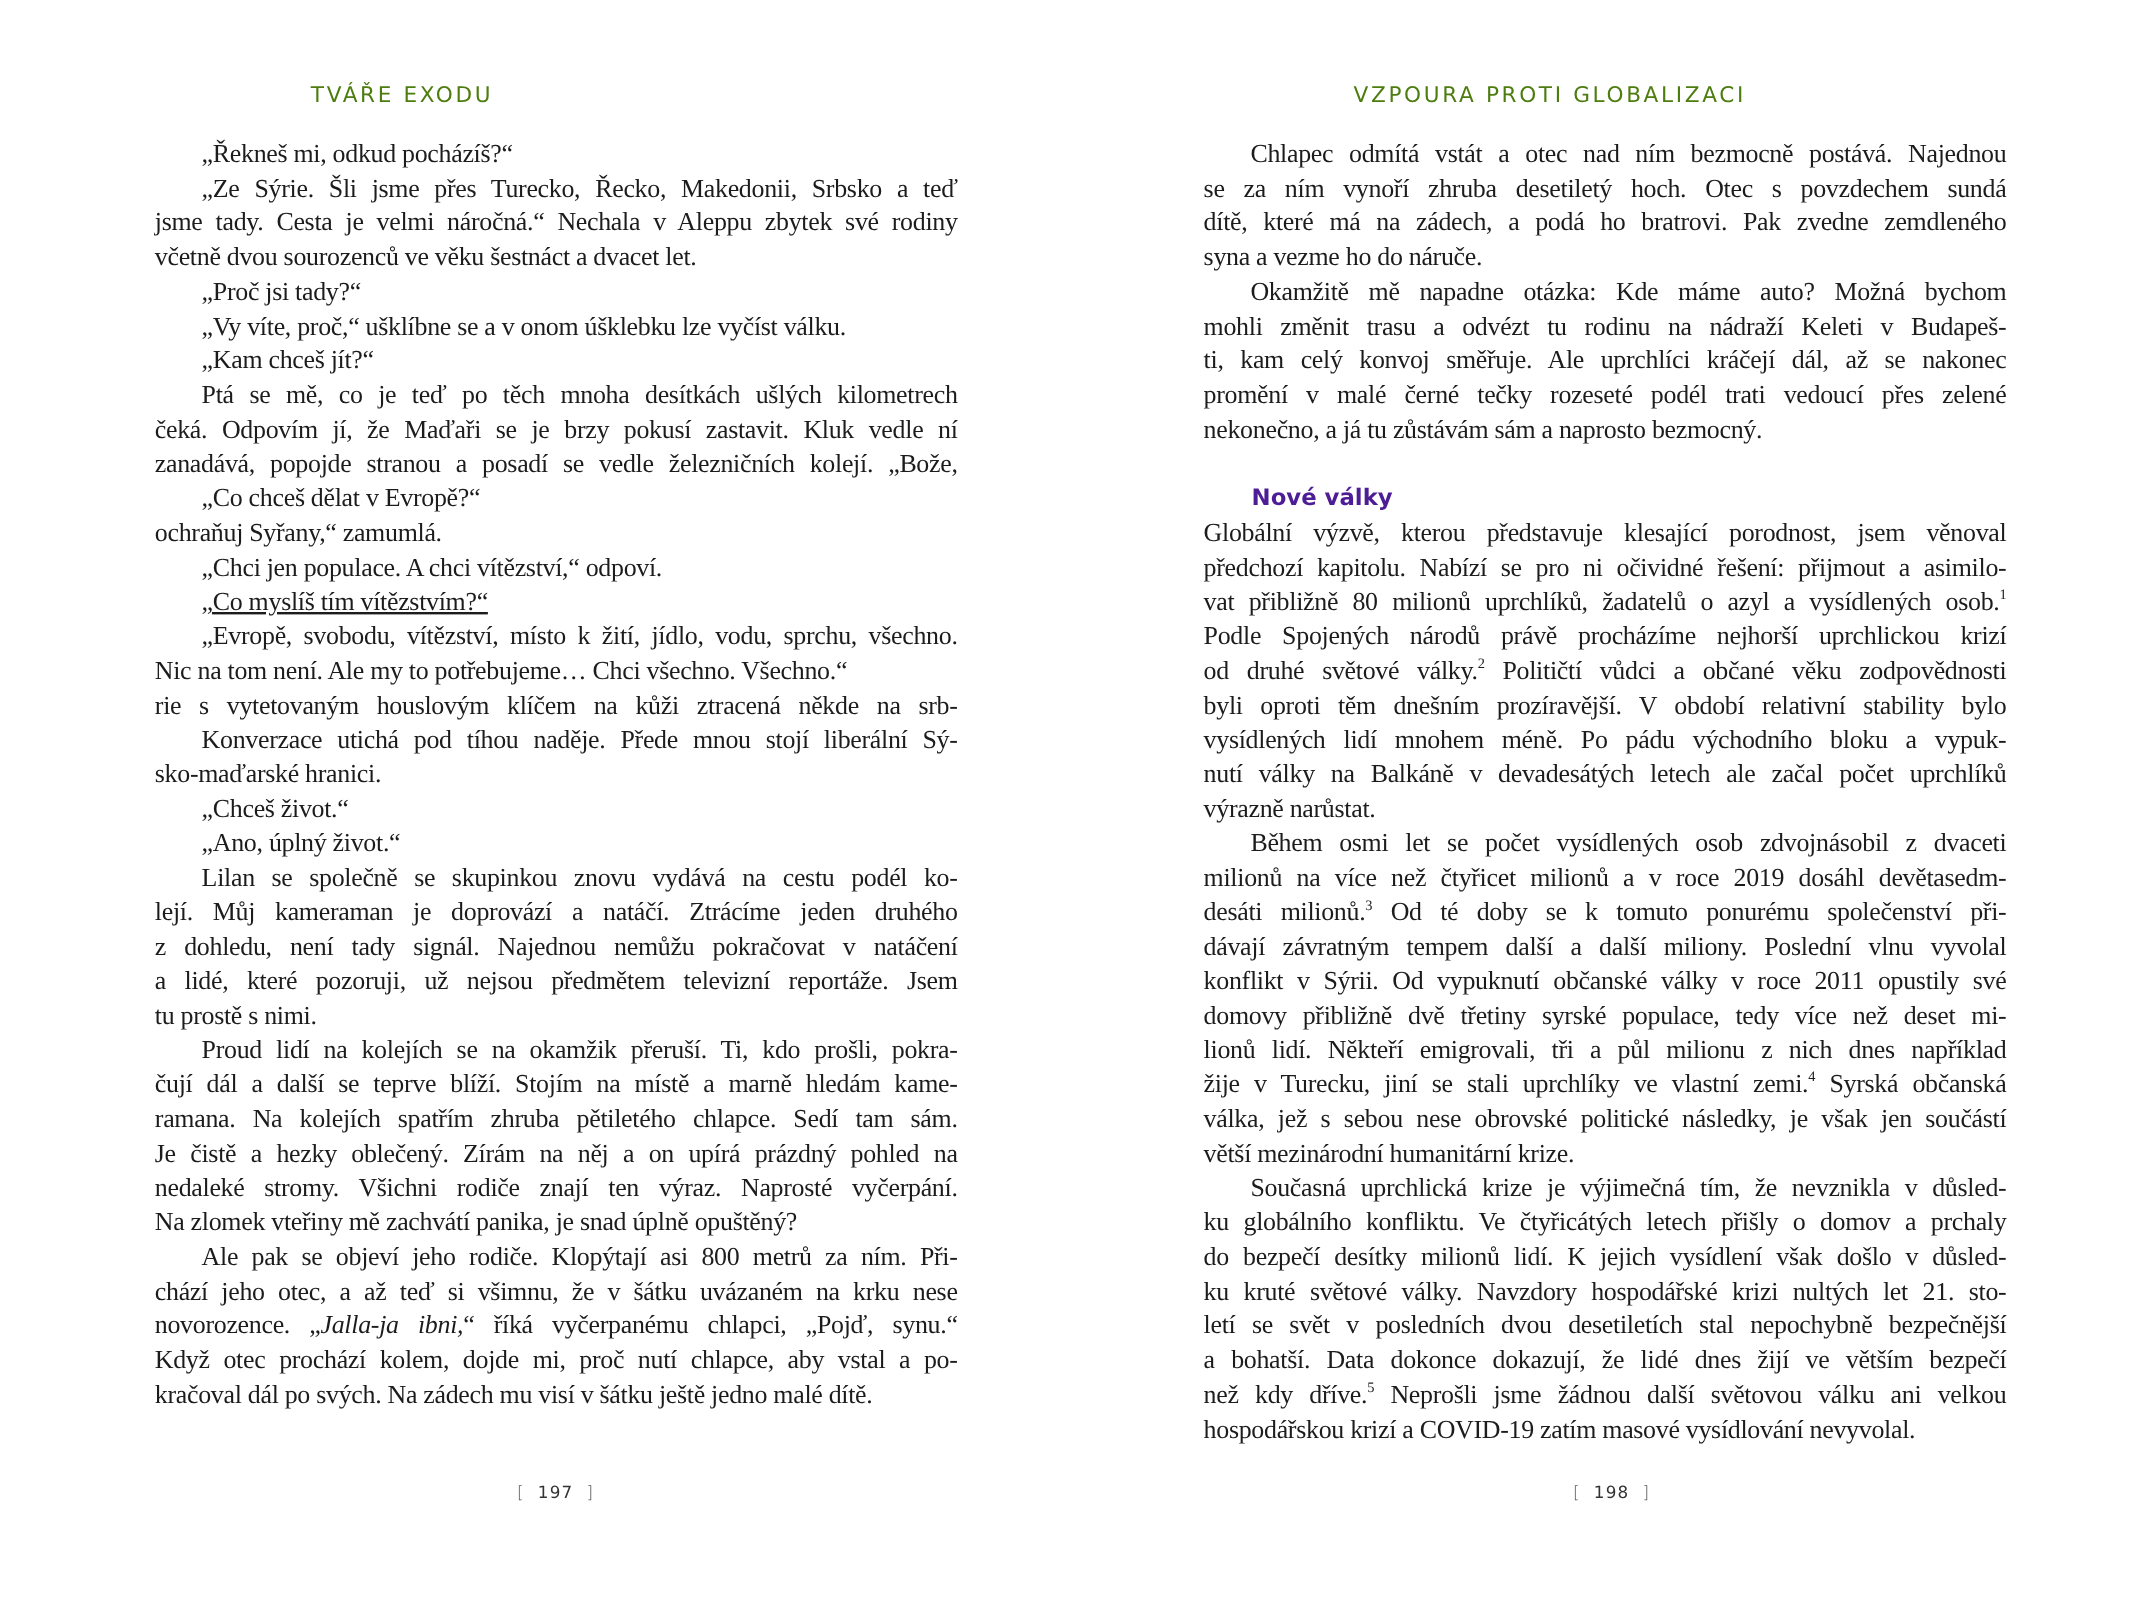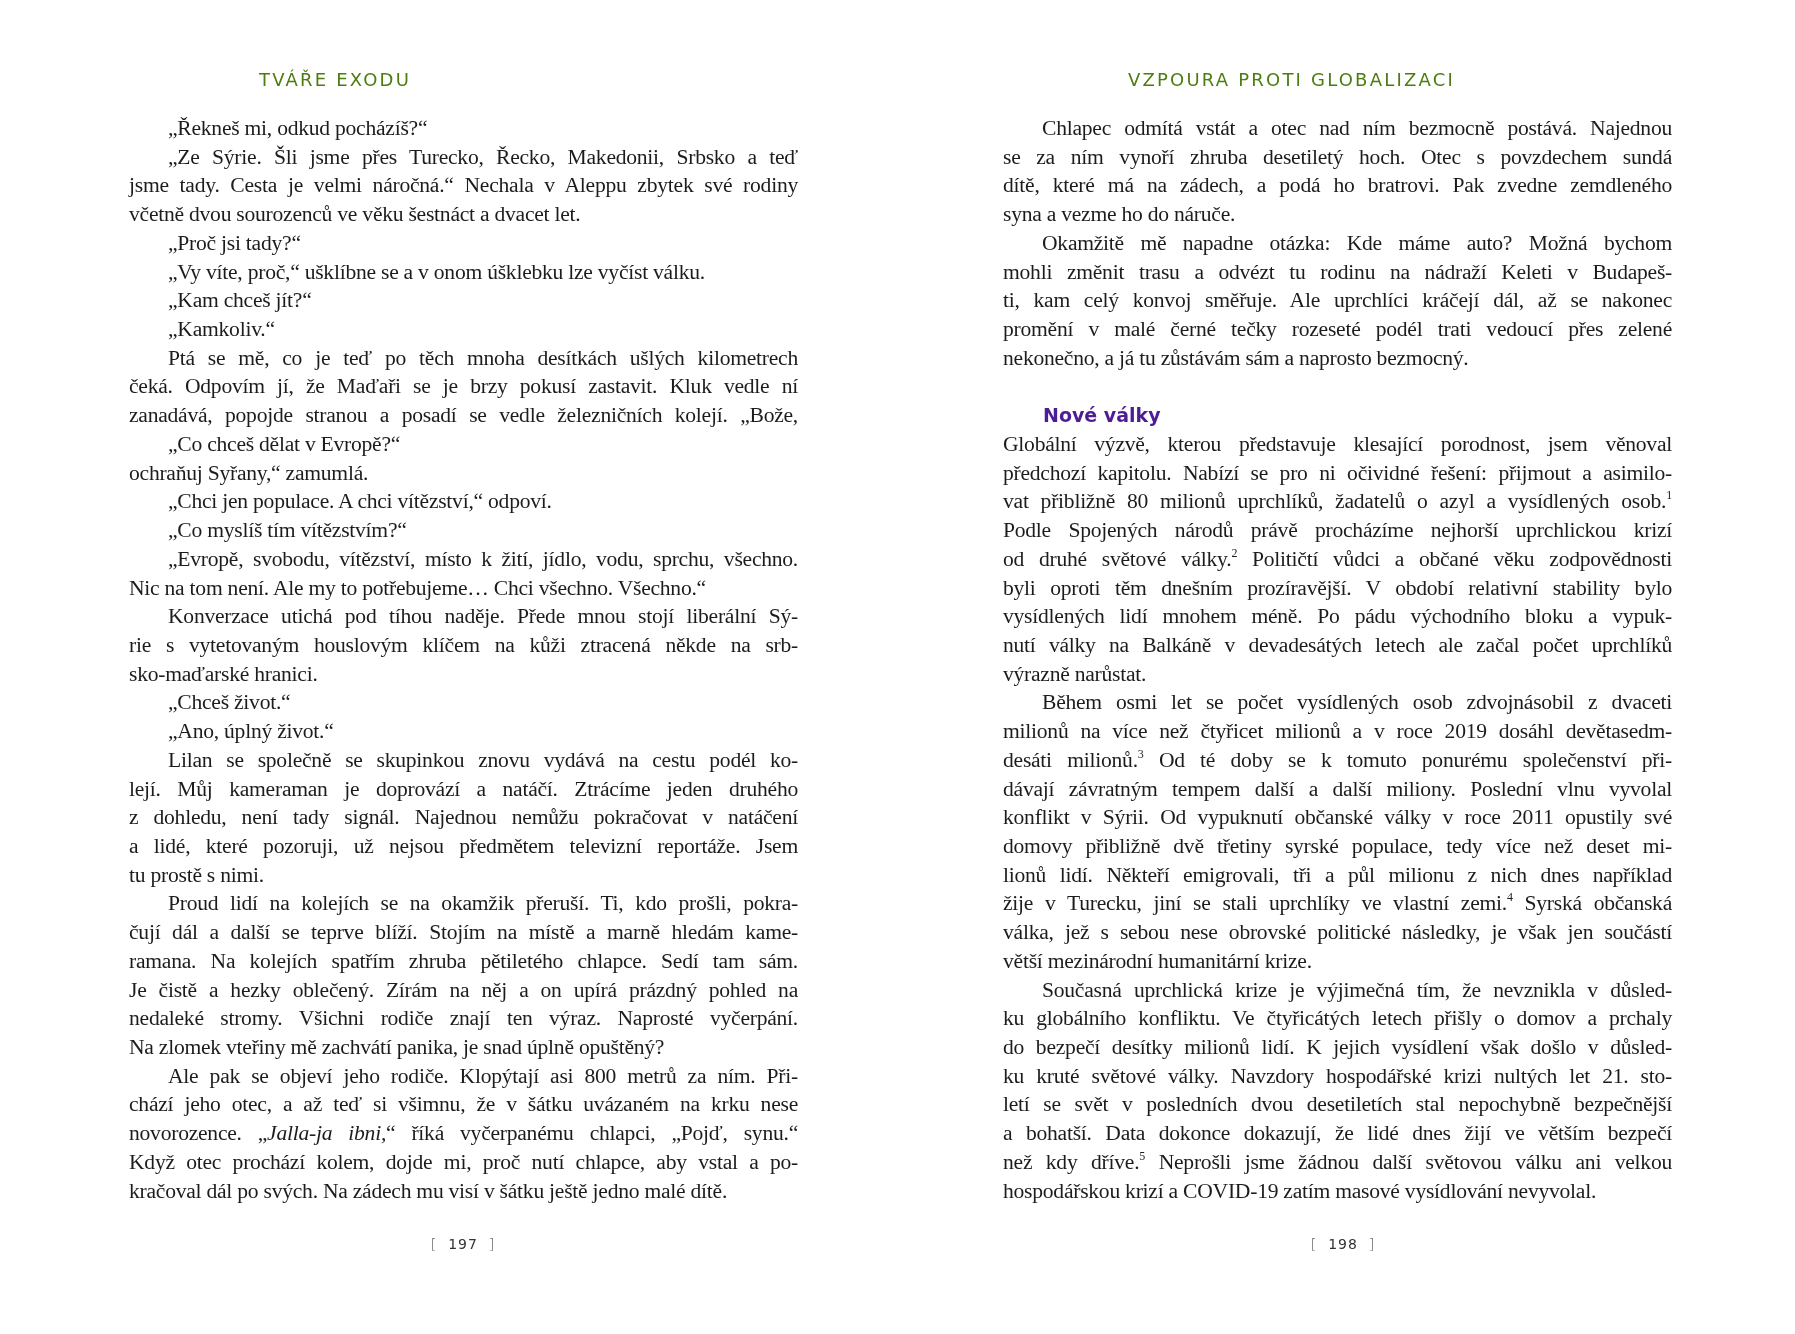--- a/index.html
+++ b/index.html
@@ -46,32 +46,31 @@
 <div class="page left">
   <div class="running-head">TVÁŘE EXODU</div>
   <div class="text-block">
       <div class="line indent last" style="white-space: nowrap;"><span>„Řekneš mi, odkud pocházíš?“</span></div>
       <div class="line indent" style="white-space: nowrap;"><span>„Ze Sýrie. Šli jsme přes Turecko, Řecko, Makedonii, Srbsko a teď</span></div>
       <div class="line" style="white-space: nowrap;"><span>jsme tady. Cesta je velmi náročná.“ Nechala v Aleppu zbytek své rodiny</span></div>
       <div class="line last" style="white-space: nowrap;"><span>včetně dvou sourozenců ve věku šestnáct a dvacet let.</span></div>
       <div class="line indent last" style="white-space: nowrap;"><span>„Proč jsi tady?“</span></div>
       <div class="line indent last" style="white-space: nowrap;"><span>„Vy víte, proč,“ ušklíbne se a v onom úšklebku lze vyčíst válku.</span></div>
       <div class="line indent last" style="white-space: nowrap;"><span>„Kam chceš jít?“</span></div>
-      <div class="line indent last" style="white-space: nowrap;"><span>„Kamkoliv.“</span></div>
       <div class="line indent" style="white-space: nowrap;"><span>Ptá se mě, co je teď po těch mnoha desítkách ušlých kilometrech</span></div>
       <div class="line" style="white-space: nowrap;"><span>čeká. Odpovím jí, že Maďaři se je brzy pokusí zastavit. Kluk vedle ní</span></div>
       <div class="line" style="white-space: nowrap;"><span>zanadává, popojde stranou a posadí se vedle železničních kolejí. „Bože,</span></div>
       <div class="line indent last" style="white-space: nowrap;"><span>„Co chceš dělat v Evropě?“</span></div>
       <div class="line last" style="white-space: nowrap;"><span>ochraňuj Syřany,“ zamumlá.</span></div>
       <div class="line indent last" style="white-space: nowrap;"><span>„Chci jen populace. A chci vítězství,“ odpoví.</span></div>
-      <div class="line indent last" style="white-space: nowrap;"><span>„Co myslíš tím vítězstvím?“</span></div>
+      <div class="line indent last" style="white-space: nowrap; text-decoration: underline;"><span>„Co myslíš tím vítězstvím?“</span></div>
       <div class="line indent" style="white-space: nowrap;"><span>„Evropě, svobodu, vítězství, místo k žití, jídlo, vodu, sprchu, všechno.</span></div>
       <div class="line last" style="white-space: nowrap;"><span>Nic na tom není. Ale my to potřebujeme… Chci všechno. Všechno.“</span></div>
+      <div class="line" style="white-space: nowrap;"><span>rie s vytetovaným houslovým klíčem na kůži ztracená někde na srb-</span></div>
       <div class="line indent" style="white-space: nowrap;"><span>Konverzace utichá pod tíhou naděje. Přede mnou stojí liberální Sý-</span></div>
-      <div class="line" style="white-space: nowrap;"><span>rie s vytetovaným houslovým klíčem na kůži ztracená někde na srb-</span></div>
       <div class="line last" style="white-space: nowrap;"><span>sko-maďarské hranici.</span></div>
       <div class="line indent last" style="white-space: nowrap;"><span>„Chceš život.“</span></div>
       <div class="line indent last" style="white-space: nowrap;"><span>„Ano, úplný život.“</span></div>
       <div class="line indent" style="white-space: nowrap;"><span>Lilan se společně se skupinkou znovu vydává na cestu podél ko-</span></div>
       <div class="line" style="white-space: nowrap;"><span>lejí. Můj kameraman je doprovází a natáčí. Ztrácíme jeden druhého</span></div>
       <div class="line" style="white-space: nowrap;"><span>z dohledu, není tady signál. Najednou nemůžu pokračovat v natáčení</span></div>
       <div class="line" style="white-space: nowrap;"><span>a lidé, které pozoruji, už nejsou předmětem televizní reportáže. Jsem</span></div>
       <div class="line last" style="white-space: nowrap;"><span>tu prostě s nimi.</span></div>
       <div class="line indent" style="white-space: nowrap;"><span>Proud lidí na kolejích se na okamžik přeruší. Ti, kdo prošli, pokra-</span></div>
       <div class="line" style="white-space: nowrap;"><span>čují dál a další se teprve blíží. Stojím na místě a marně hledám kame-</span></div>

